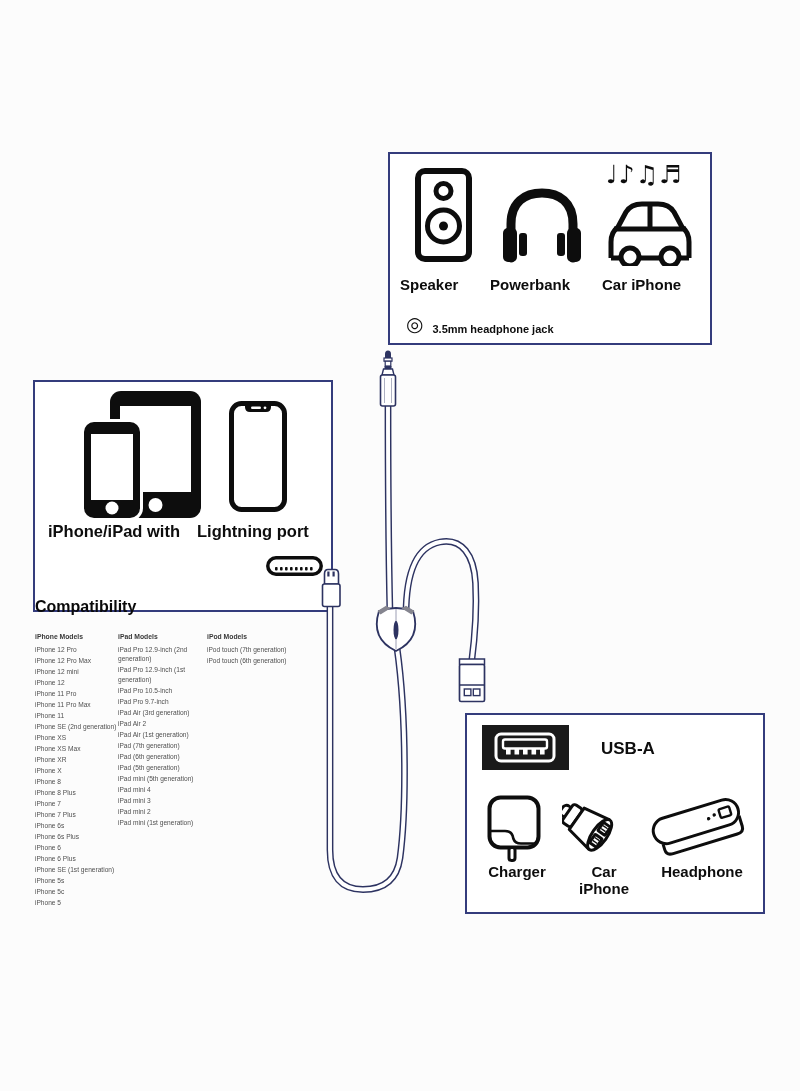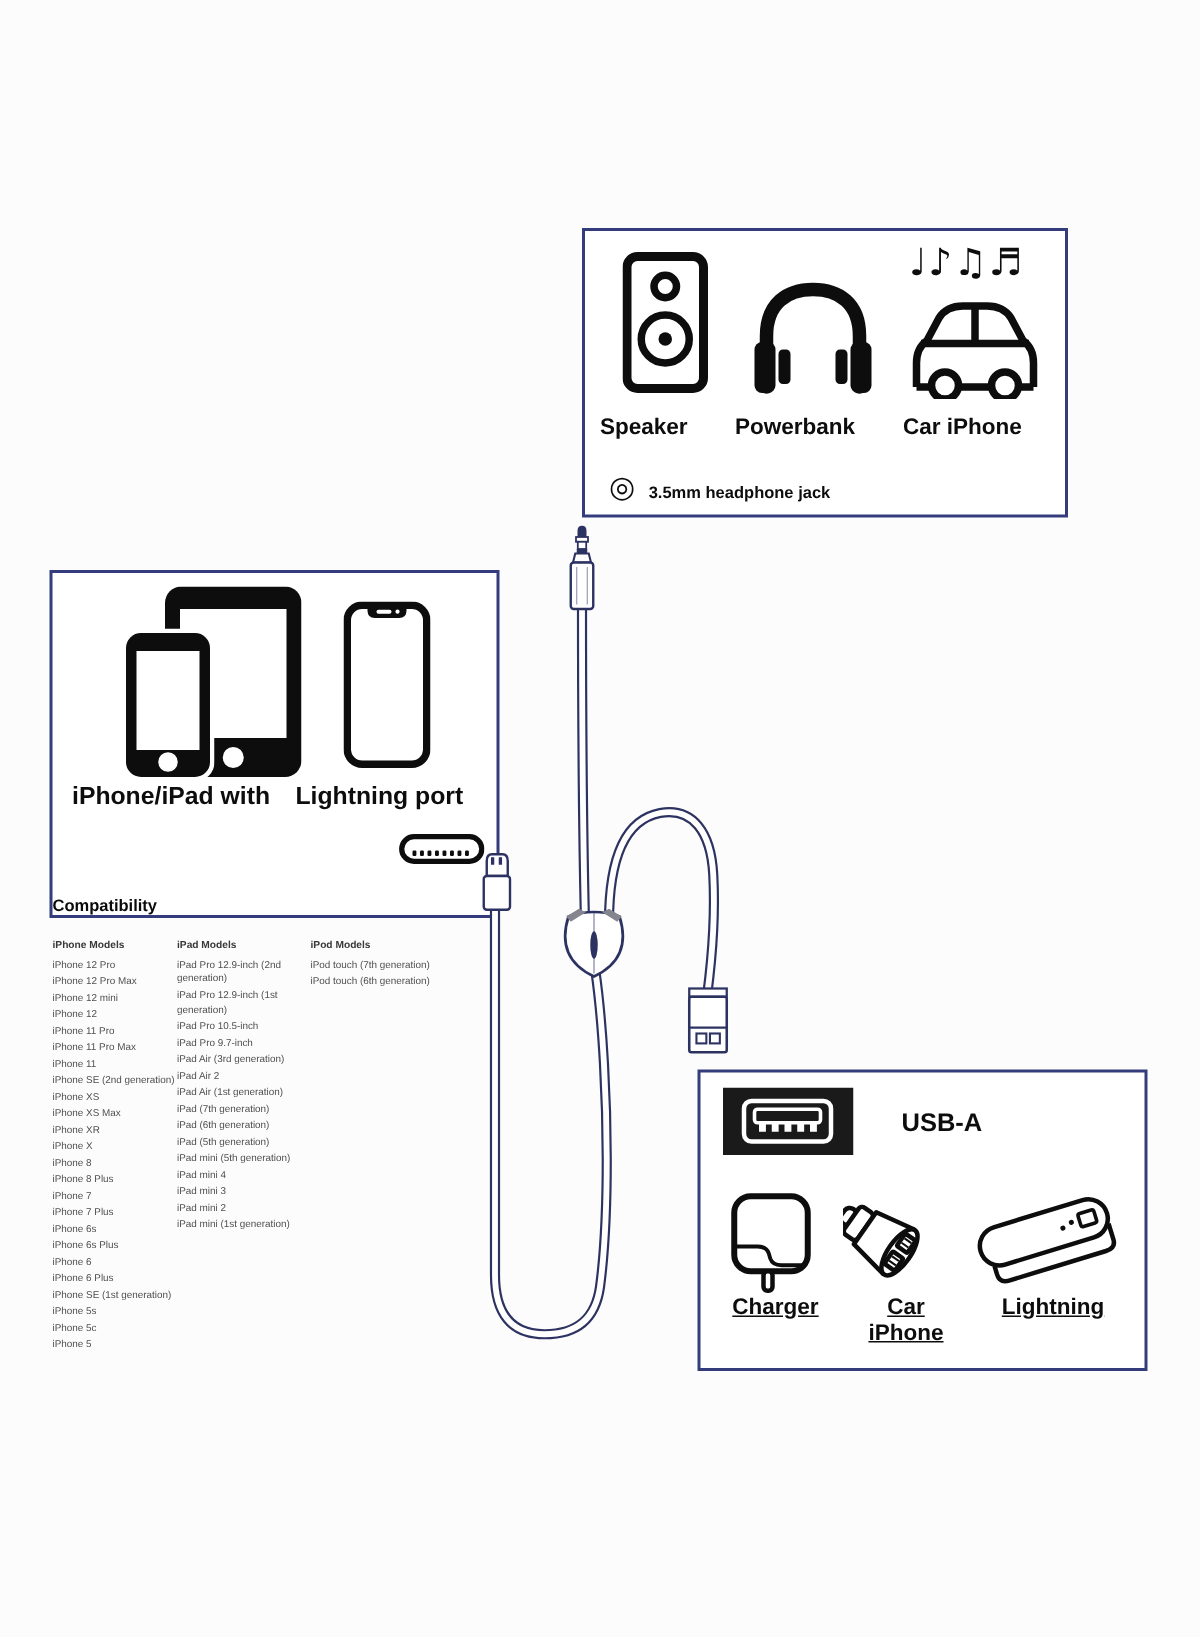--- a/index.html
+++ b/index.html
@@ -14,33 +14,33 @@
   #jack-note-row{left:16px;top:158px;display:flex;align-items:center;gap:9px;}
   #jack-bullet{font-family:"DejaVu Sans",sans-serif;font-size:20px;line-height:20px;}
   #jack-note{font-size:11px;margin-top:11px;}
   #music-notes{left:216px;top:6px;font-family:"DejaVu Sans",sans-serif;font-size:25px;
     letter-spacing:1px;color:#0d0d0d;font-weight:700;}
   
   #device-box{left:33px;top:352px;width:300px;height:232px;margin-top:28px;}
   .caption{top:140px;font-size:16.5px;white-space:nowrap;}
   
   #compat{left:35px;top:598px;width:300px;}
-  #compat-title{font-size:11px;font-weight:700;color:#0a0a0a;margin:0 0 16px 0;}
+  #compat-title{font-size:16px;font-weight:700;color:#0a0a0a;margin:0 0 16px 0;}
   #compat-cols{display:flex;}
   .compat-col{box-sizing:border-box;padding-right:6px;}
   .compat-col ul{list-style:none;margin:0;padding:0;}
   .compat-col li{font-size:6.6px;line-height:9.2px;margin-bottom:1.8px;color:var(--list-text,#4f4f4f);}
   .col-header{font-size:6.8px;font-weight:700;color:#383838;line-height:9.2px;margin-bottom:4px;}
   #col-iphone{width:83px;white-space:nowrap;}
   #col-ipad{width:89px;}
   #col-ipod{width:110px;white-space:nowrap;}
   
   #usb-box{left:465px;top:713px;width:300px;height:201px;}
   #usb-a-label{left:134px;top:24px;font-size:17px;}
-  .usb-item-label{top:148px;text-align:center;font-size:15px;line-height:17px;text-decoration:underline;}
+  .usb-item-label{top:148px;text-align:center;font-size:15px;line-height:17px;}
   svg{display:block;}
 </style>
 </head>
 <body>
 
 <div id="canvas">
 
   <div id="audio-box" class="box">
     <svg class="abs" style="left:25px;top:14px" width="57" height="95" viewBox="0 0 57 95">
       <rect x="3" y="3" width="51" height="88" rx="7" fill="none" stroke="#0d0d0d" stroke-width="6"></rect>
@@ -248,16 +248,16 @@
         <path d="M 6 25 L 6 31 Q 6 37 13 37 L 80 37 Q 87 37 87 31 L 87 20" fill="none"></path>
         <rect x="0" y="0" width="88" height="26" rx="13"></rect>
         <rect x="69" y="8" width="11" height="9" rx="1.5" stroke-width="2.4"></rect>
         <circle cx="57" cy="14" r="1.7" fill="#0d0d0d" stroke="none"></circle>
         <circle cx="63.5" cy="12" r="1.7" fill="#0d0d0d" stroke="none"></circle>
       </g>
     </svg>
 
     <div class="abs blabel usb-item-label" style="left:0px;width:100px">Charger</div>
     <div class="abs blabel usb-item-label" style="left:105px;width:64px">Car iPhone</div>
-    <div class="abs blabel usb-item-label" style="left:175px;width:120px">Lightning</div>
+    <div class="abs blabel usb-item-label" style="left:175px;width:120px">Headphone</div>
   </div>
 
 </div>
 
 </body></html>

